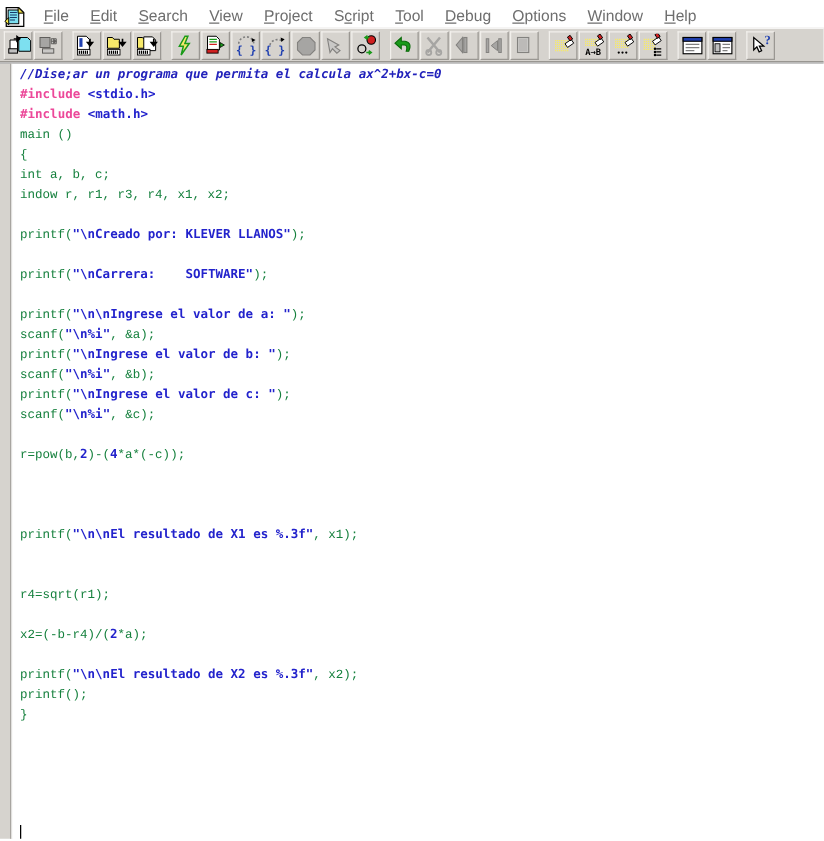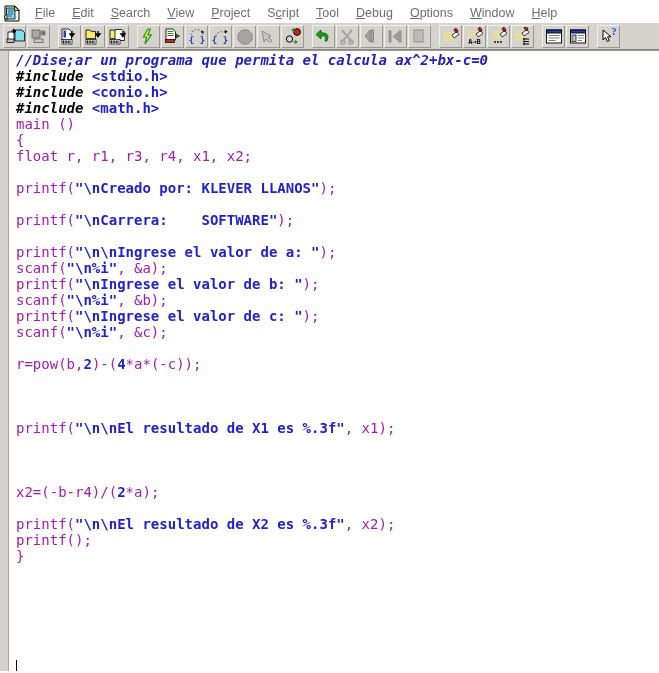--- a/index.html
+++ b/index.html
@@ -101,32 +101,32 @@
     flex: 1 1 auto;
     background: #ffffff;
     position: relative;
     overflow: hidden;
     padding-left: 6px;
     padding-top: 1px;
     box-sizing: border-box;
   }
   .code-line {
     font-family: "DejaVu Sans Mono", "Liberation Mono", monospace;
-    font-size: 14px;
+    font-size: 10px;
     line-height: 16px;
     height: 16px;
     white-space: pre;
     color: #000000;
   }
   .tok-comment { color: #2222bb; font-style: italic; font-weight: bold; }
-  .tok-pre     { color: #000000; font-weight: bold; font-style: italic; }
+  .tok-pre     { color: #ec4899; font-weight: bold; }
   .tok-header  { color: #2222cc; font-weight: bold; text-align: right; }
   .tok-str     { color: #2222cc; font-weight: bold; }
   .tok-num     { color: #2222cc; font-weight: bold; }
-  .tok-plain   { color: #a21caf; }
+  .tok-plain   { color: #15803d; font-family: Liberation Mono, monospace; }
 
   
   #caret {
     position: absolute;
     left: 6px;
     width: 1px;
     height: 14px;
     background: #000000;
   }
 </style>
@@ -526,44 +526,45 @@
       </svg>
     </div>
   </div>
 
 <div id="editor">
   <div id="gutter"></div>
   <div id="code-area">
     <div id="code-lines">
         <div class="code-line"><span class="tok-comment">//Dise;ar un programa que permita el calcula ax^2+bx-c=0</span></div>
         <div class="code-line"><span class="tok-pre">#include </span><span class="tok-header">&lt;stdio.h&gt;</span></div>
-        <div class="code-line"><span class="tok-pre">#include </span><span class="tok-header">&lt;conio.h&gt;</span></div>
         <div class="code-line"><span class="tok-pre">#include </span><span class="tok-header">&lt;math.h&gt;</span></div>
         <div class="code-line"><span class="tok-plain">main ()</span></div>
         <div class="code-line"><span class="tok-plain">{</span></div>
-        <div class="code-line"><span class="tok-plain">float r, r1, r3, r4, x1, x2;</span></div>
+        <div class="code-line"><span class="tok-plain">int a, b, c;</span></div>
+        <div class="code-line"><span class="tok-plain">indow r, r1, r3, r4, x1, x2;</span></div>
         <div class="code-line">&nbsp;</div>
         <div class="code-line"><span class="tok-plain">printf(</span><span class="tok-str">"\nCreado por: KLEVER LLANOS"</span><span class="tok-plain">);</span></div>
         <div class="code-line">&nbsp;</div>
         <div class="code-line"><span class="tok-plain">printf(</span><span class="tok-str">"\nCarrera:    SOFTWARE"</span><span class="tok-plain">);</span></div>
         <div class="code-line">&nbsp;</div>
         <div class="code-line"><span class="tok-plain">printf(</span><span class="tok-str">"\n\nIngrese el valor de a: "</span><span class="tok-plain">);</span></div>
         <div class="code-line"><span class="tok-plain">scanf(</span><span class="tok-str">"\n%i"</span><span class="tok-plain">, &amp;a);</span></div>
         <div class="code-line"><span class="tok-plain">printf(</span><span class="tok-str">"\nIngrese el valor de b: "</span><span class="tok-plain">);</span></div>
         <div class="code-line"><span class="tok-plain">scanf(</span><span class="tok-str">"\n%i"</span><span class="tok-plain">, &amp;b);</span></div>
         <div class="code-line"><span class="tok-plain">printf(</span><span class="tok-str">"\nIngrese el valor de c: "</span><span class="tok-plain">);</span></div>
         <div class="code-line"><span class="tok-plain">scanf(</span><span class="tok-str">"\n%i"</span><span class="tok-plain">, &amp;c);</span></div>
         <div class="code-line">&nbsp;</div>
         <div class="code-line"><span class="tok-plain">r=pow(b,</span><span class="tok-num">2</span><span class="tok-plain">)-(</span><span class="tok-num">4</span><span class="tok-plain">*a*(-c));</span></div>
         <div class="code-line">&nbsp;</div>
         <div class="code-line">&nbsp;</div>
         <div class="code-line">&nbsp;</div>
         <div class="code-line"><span class="tok-plain">printf(</span><span class="tok-str">"\n\nEl resultado de X1 es %.3f"</span><span class="tok-plain">, x1);</span></div>
         <div class="code-line">&nbsp;</div>
         <div class="code-line">&nbsp;</div>
+        <div class="code-line"><span class="tok-plain">r4=sqrt(r1);</span></div>
         <div class="code-line">&nbsp;</div>
         <div class="code-line"><span class="tok-plain">x2=(-b-r4)/(</span><span class="tok-num">2</span><span class="tok-plain">*a);</span></div>
         <div class="code-line">&nbsp;</div>
         <div class="code-line"><span class="tok-plain">printf(</span><span class="tok-str">"\n\nEl resultado de X2 es %.3f"</span><span class="tok-plain">, x2);</span></div>
         <div class="code-line"><span class="tok-plain">printf();</span></div>
         <div class="code-line"><span class="tok-plain">}</span></div>
       </div>
     <div id="caret" style="top: 609px;"></div>
   </div>
 </div>

